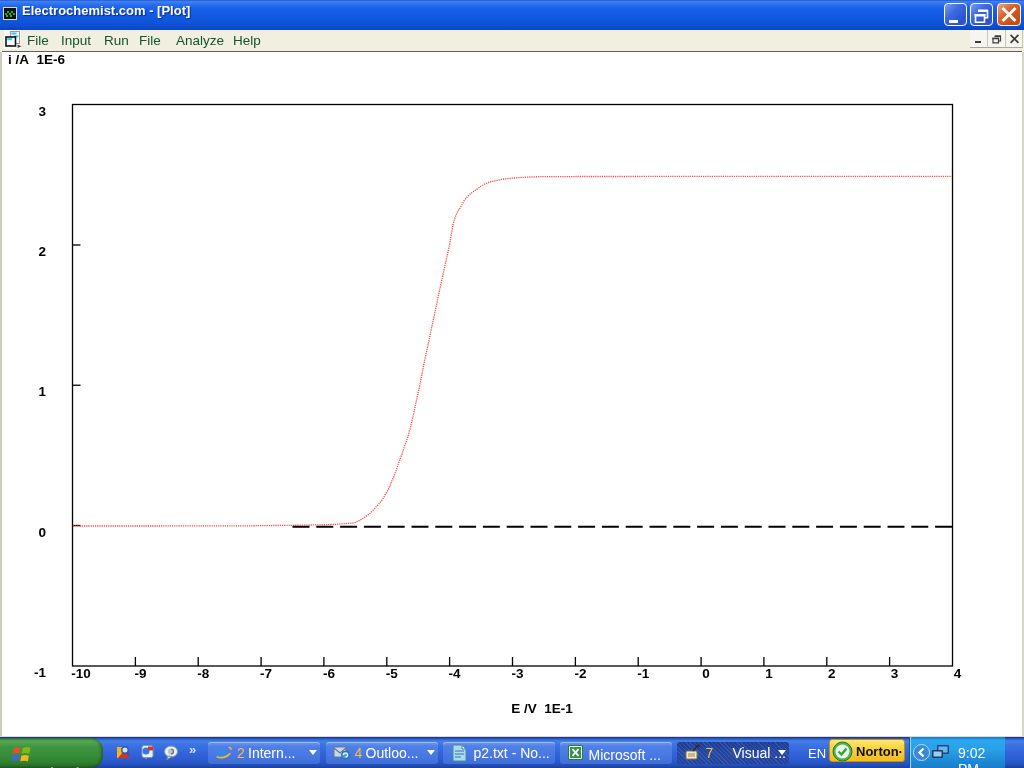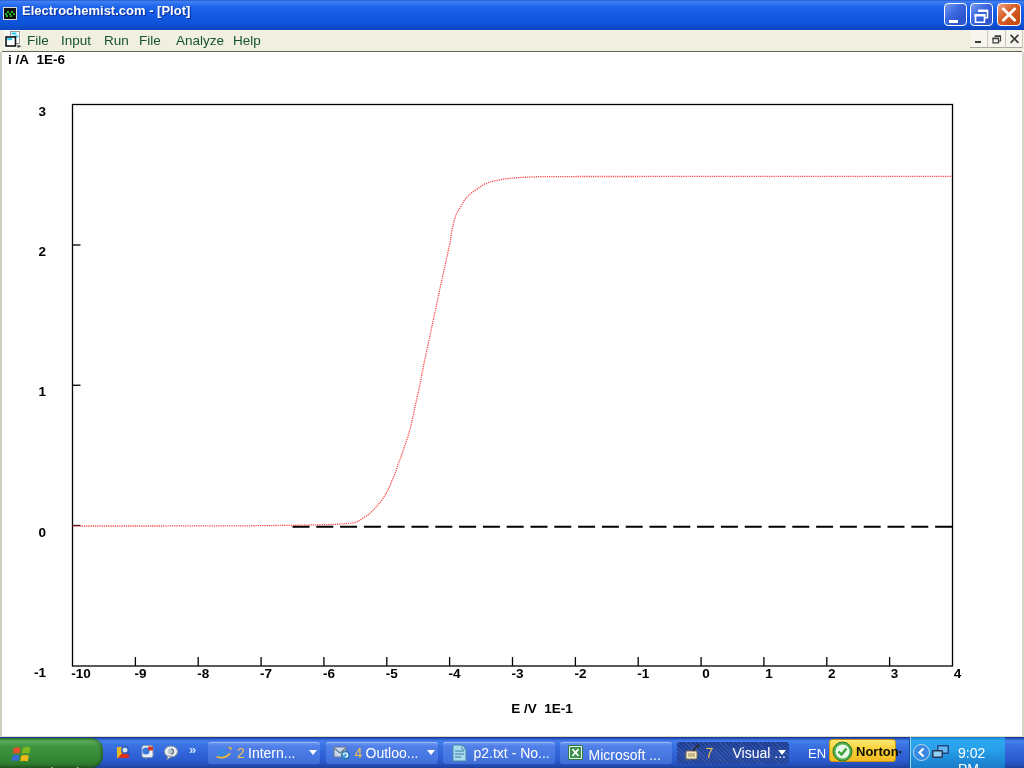--- a/index.html
+++ b/index.html
@@ -46,21 +46,21 @@
 .taskbtn.pressed { background: repeating-linear-gradient(45deg, rgba(90,120,200,0.35) 0 1px, transparent 1px 3px), linear-gradient(180deg, #1c3c90 0%, #25479f 50%, #21439a 100%); box-shadow:none; }
 .tasknum { color:#f0c050; }
 .tasktext { color:#fff; }
 .ddarrow { position:absolute; right:3px; top:8px; width:0; height:0; border-left:4px solid transparent; border-right:4px solid transparent; border-top:5px solid #fff; }
 #tray { position:absolute; top:737px; left:910px; width:95px; height:31px;
   background: linear-gradient(180deg, #1977c4 0%, #2ba6ef 10%, #28a0ea 40%, #1e8ad8 75%, #1a7cc8 100%);
   border-left:1px solid #9ed6f8; box-shadow: -1px 0 0 #0e4fa8; text-decoration: underline;
 }
 #traytime { position:absolute; left:47px; top:8px; color:#fff; font-size:14px; }
 #entext { position:absolute; top:746px; left:800px; color:#fff; font-size:13px;margin-left:8px; }
-#norton { position:absolute; top:739px; left:829px; width:67px; height:23px; border-radius:3px;
+#norton { position:absolute; top:739px; left:829px; width:76px; height:23px; border-radius:3px;
   background: linear-gradient(180deg, #ffe873 0%, #fbd23e 40%, #f2bc20 100%); border:1px solid #c89008; }
 #nortontext { position:absolute; left:26px; top:4px; color:#101000; font-size:13px; font-weight:bold; }
 </style>
 </head>
 <body>
 <div id="stage">
 
   <div id="titlebar"></div>
   <svg class="abs" style="left:3px;top:7px" width="14" height="13" viewBox="0 0 14 13">
     <rect x="0" y="0" width="14" height="13" fill="#d8d8d8"></rect>

